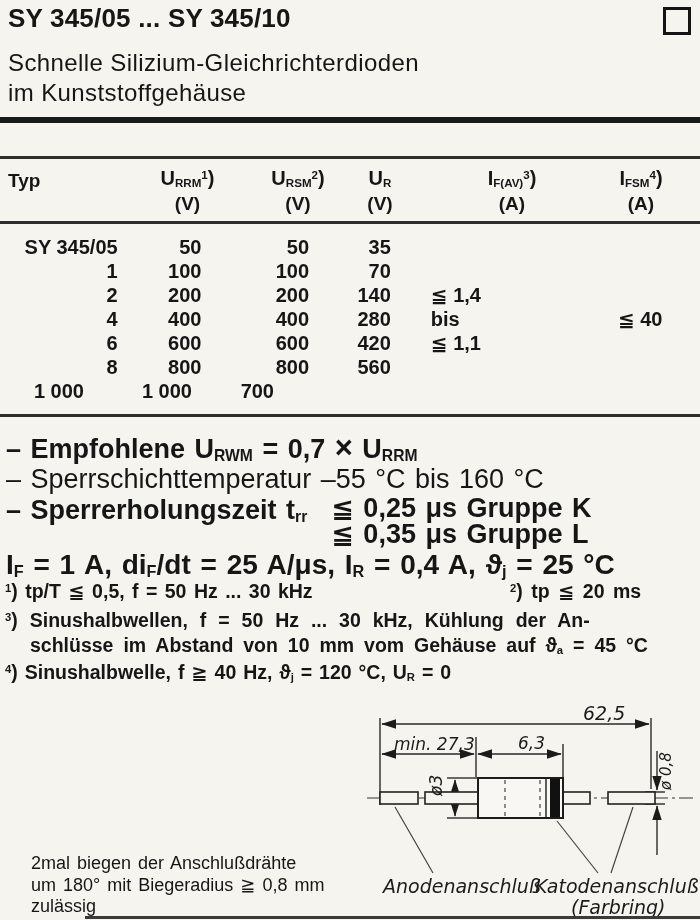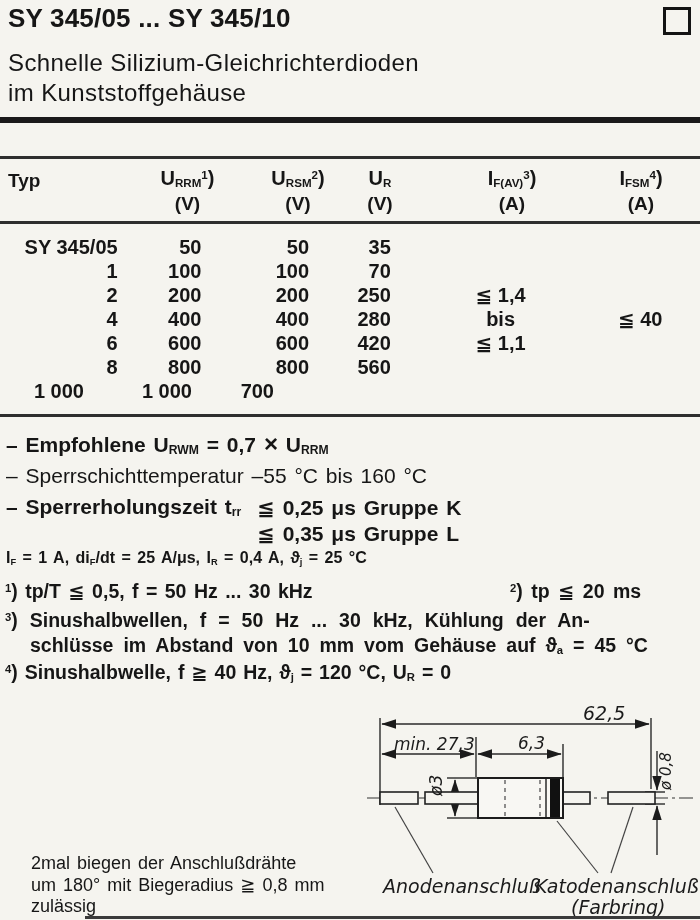--- a/index.html
+++ b/index.html
@@ -26,29 +26,29 @@
   .cb0{left:130px;width:115px;} .cb1{left:243px;width:110px;}
   .cb2{left:344px;width:72px;}  .cb3{left:452px;width:120px;}
   .cb4{left:582px;width:118px;}
 
   .rows{left:0;top:235px;width:700px;}
   .trow{display:flex;height:24px;line-height:24px;font-size:20px;font-weight:bold;}
   .ct{width:118px;text-align:right;}
   .c1{width:84px;text-align:right;}
   .c2{width:108px;text-align:right;}
   .c3{width:82px;text-align:right;}
-  .c4{width:140px;margin-left:40px;text-align:center;}
+  .c4{width:140px;margin-left:40px;text-align:left;}
   .c5{width:120px;margin-left:10px;text-align:center;}
 
-  .note{left:6px;font-size:21px;font-weight:bold;word-spacing:2px;white-space:nowrap;}
+  .note{left:6px;font-size:27px;font-weight:bold;word-spacing:2px;white-space:nowrap;}
   .n1{top:430px;} .n2{top:464px;font-weight:normal;} 
   .n3{top:495px;display:flex;}
-  .n3 .vals{margin-left:16px;}
+  .n3 .vals{margin-left:24px;}
   .n3 .vals div{line-height:26px;}
-  .n4{top:549px;font-size:16px;}
+  .n4{top:549px;font-size:28px;}
   .fn{font-size:19.5px;font-weight:bold;white-space:nowrap;}
   .f1{left:5px;top:580px;word-spacing:2px;}
   .f2{left:510px;top:580px;word-spacing:3px;}
   .f3a{left:5px;top:609px;word-spacing:6.5px;}
   .f3b{left:30px;top:634px;word-spacing:4.5px;}
   .f4{left:5px;top:661px;word-spacing:1.5px;}
 
   .s-sub{font-size:.58em;vertical-align:-0.18em;letter-spacing:0;}
   .s-sup{font-size:.58em;vertical-align:.55em;}
   .s-big{font-size:1.15em;}
@@ -100,21 +100,21 @@
         <span class="c1">100</span>
         <span class="c2">100</span>
         <span class="c3">70</span>
         <span class="c4"></span>
         <span class="c5"></span>
     </div>
     <div class="trow">
       <span class="ct">2</span>
         <span class="c1">200</span>
         <span class="c2">200</span>
-        <span class="c3">250</span>
+        <span class="c3">140</span>
         <span class="c4">≦ 1,4</span>
         <span class="c5"></span>
     </div>
     <div class="trow">
       <span class="ct">4</span>
         <span class="c1">400</span>
         <span class="c2">400</span>
         <span class="c3">280</span>
         <span class="c4">bis</span>
         <span class="c5">≦ 40</span>

